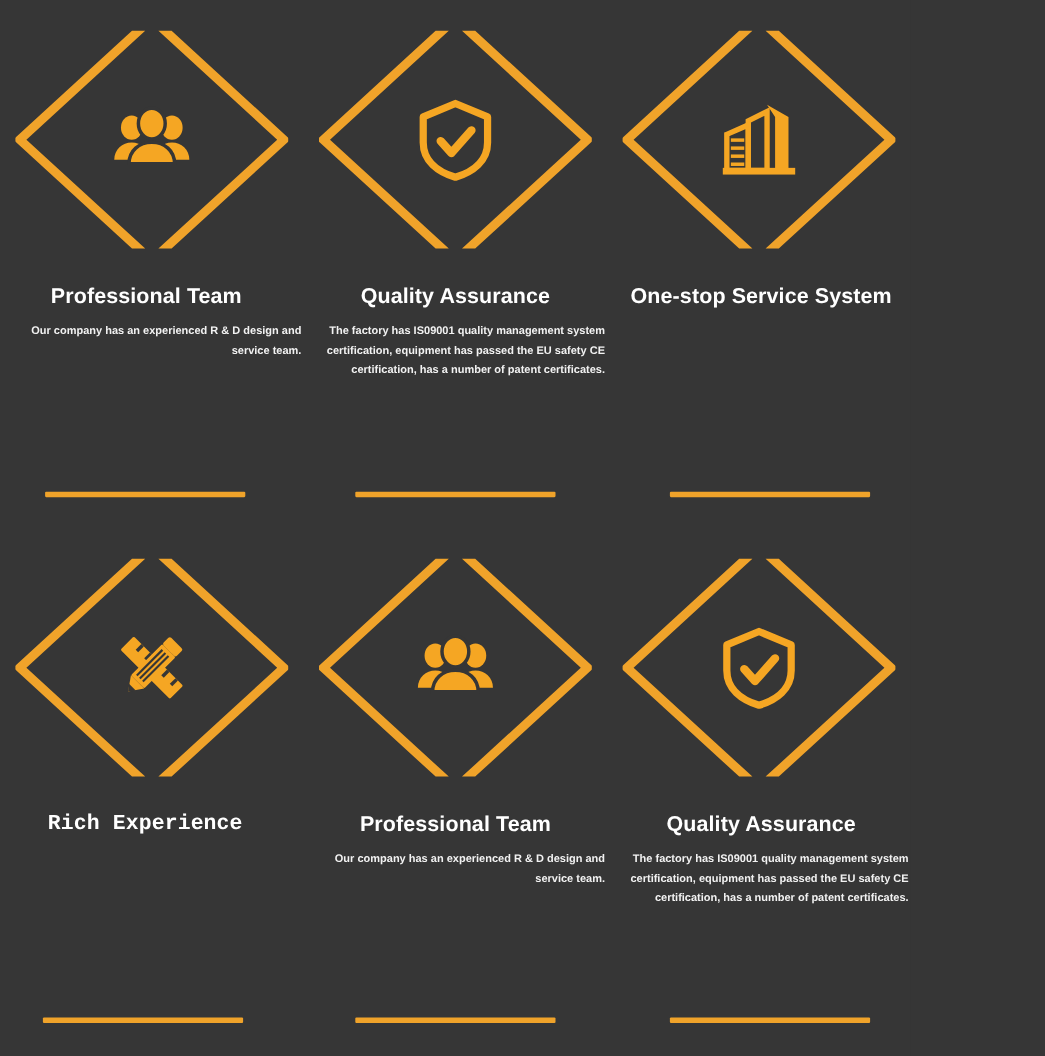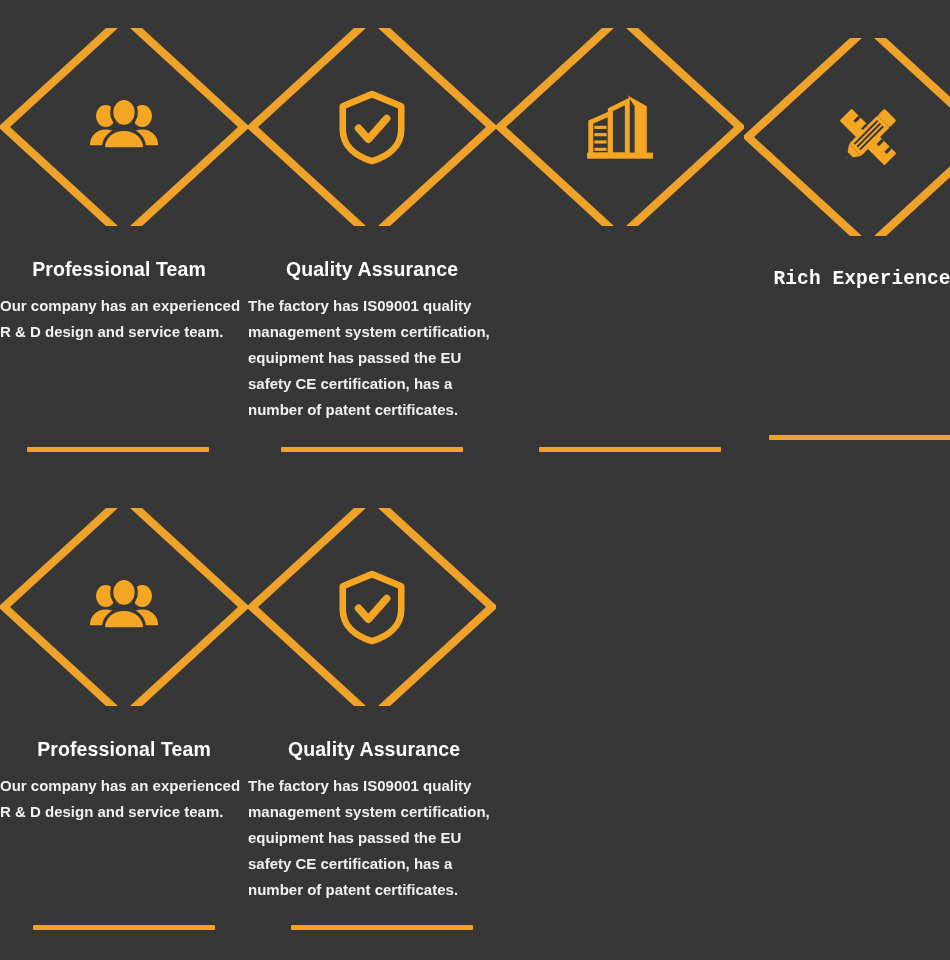--- a/index.html
+++ b/index.html
@@ -9,21 +9,21 @@
     height: 960px;
     background: #363636;
     overflow: hidden;
     font-family: "Liberation Sans", sans-serif;
   }
 
   .feature-grid {
     width: 828px;
     height: 960px;
     display: grid;
-    grid-template-columns: 1fr 1fr 1fr 1fr;
+    grid-template-columns: 1fr 1fr 1fr;
     grid-template-rows: 470px 490px;
     background: #363636;
   }
 
   .feature-card {
     position: relative;
     display: flex;
     flex-direction: column;
     align-items: center;
     padding-top: 22px;
@@ -54,24 +54,24 @@
     font-size: 19.5px;
     font-weight: bold;
     letter-spacing: 0.1px;
     text-align: center;
     margin-top: 26px;
     line-height: 1.2;
   }
 
   .card-body {
     color: #f2f2f2;
-    font-size: 15px;
+    font-size: 10px;
     font-weight: bold;
     line-height: 1.72;
-    text-align: left;
+    text-align: right;
     margin-top: 12px;
     max-width: 272px;
   }
 
   .rule {
     position: absolute;
     bottom: 18px;
     left: 50%;
     transform: translateX(-50%);
     width: 182px;
@@ -156,20 +156,21 @@
             <path d="M8 28 L24 21 V55 H8 Z" fill="none" stroke="#f5a623" stroke-width="4"></path>
             <rect x="11" y="31" width="10" height="2.6"></rect>
             <rect x="11" y="37" width="10" height="2.6"></rect>
             <rect x="11" y="43" width="10" height="2.6"></rect>
             <rect x="11" y="49" width="10" height="2.6"></rect>
             <rect x="5" y="53" width="54" height="5"></rect>
           </g>
         </svg>
       </div>
     </div>
+    <div class="card-title">One-stop Service System</div>
     <div class="rule"></div>
   </div>
 
   <div class="feature-card row2 col1">
     <div class="emblem">
       <svg viewBox="0 0 248 210" xmlns="http://www.w3.org/2000/svg" aria-hidden="true">
         <path d="M118 6 L10 105 L118 204 L106 204 L-2 105 L106 6 Z" fill="#f0a32a"></path>
         <path d="M130 6 L238 105 L130 204 L142 204 L250 105 L142 6 Z" fill="#f0a32a"></path>
       </svg>
       <div class="glyph">

